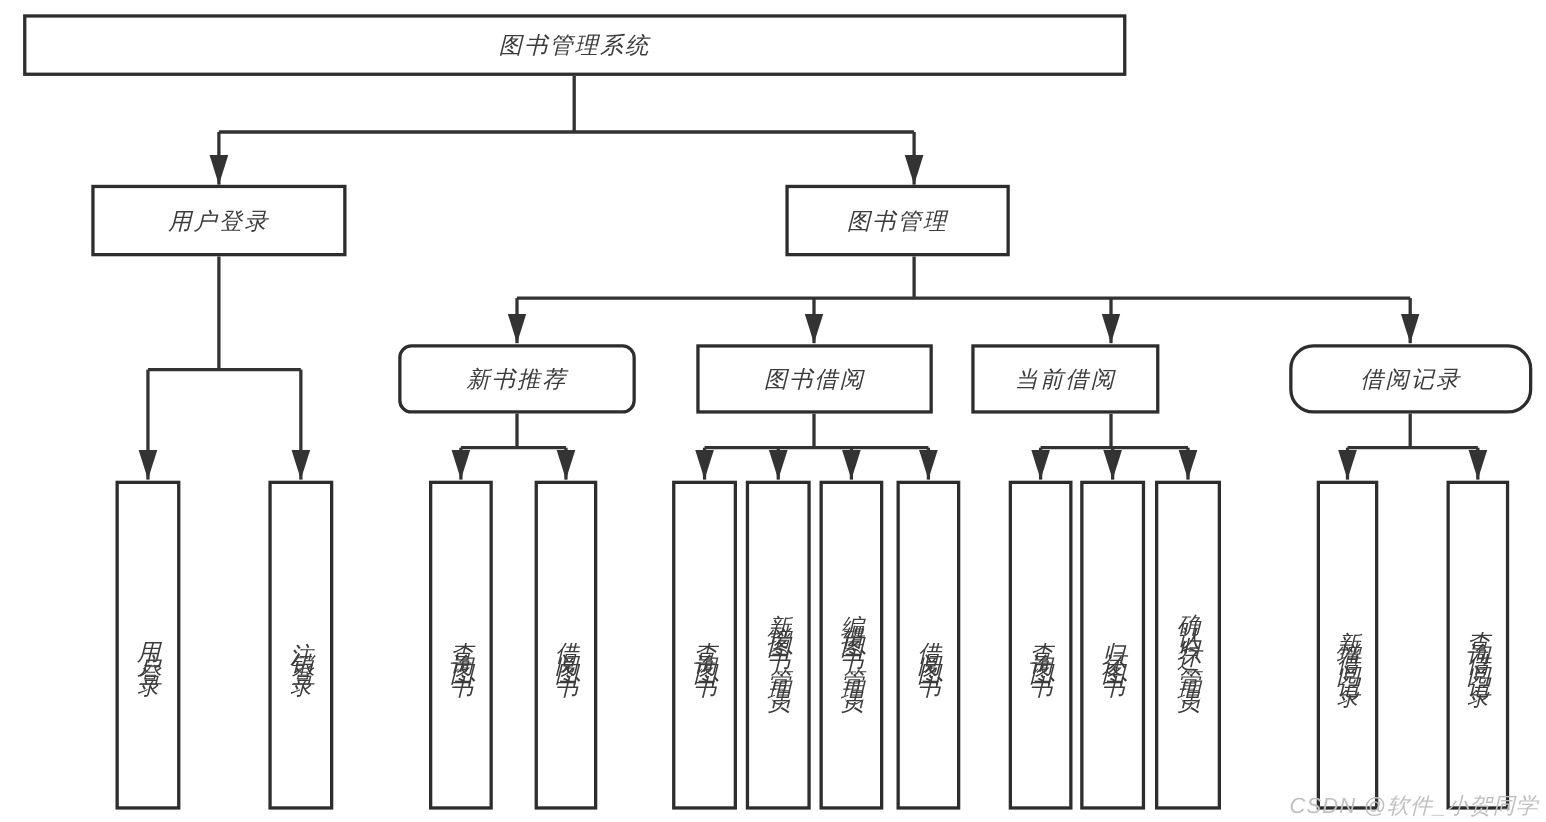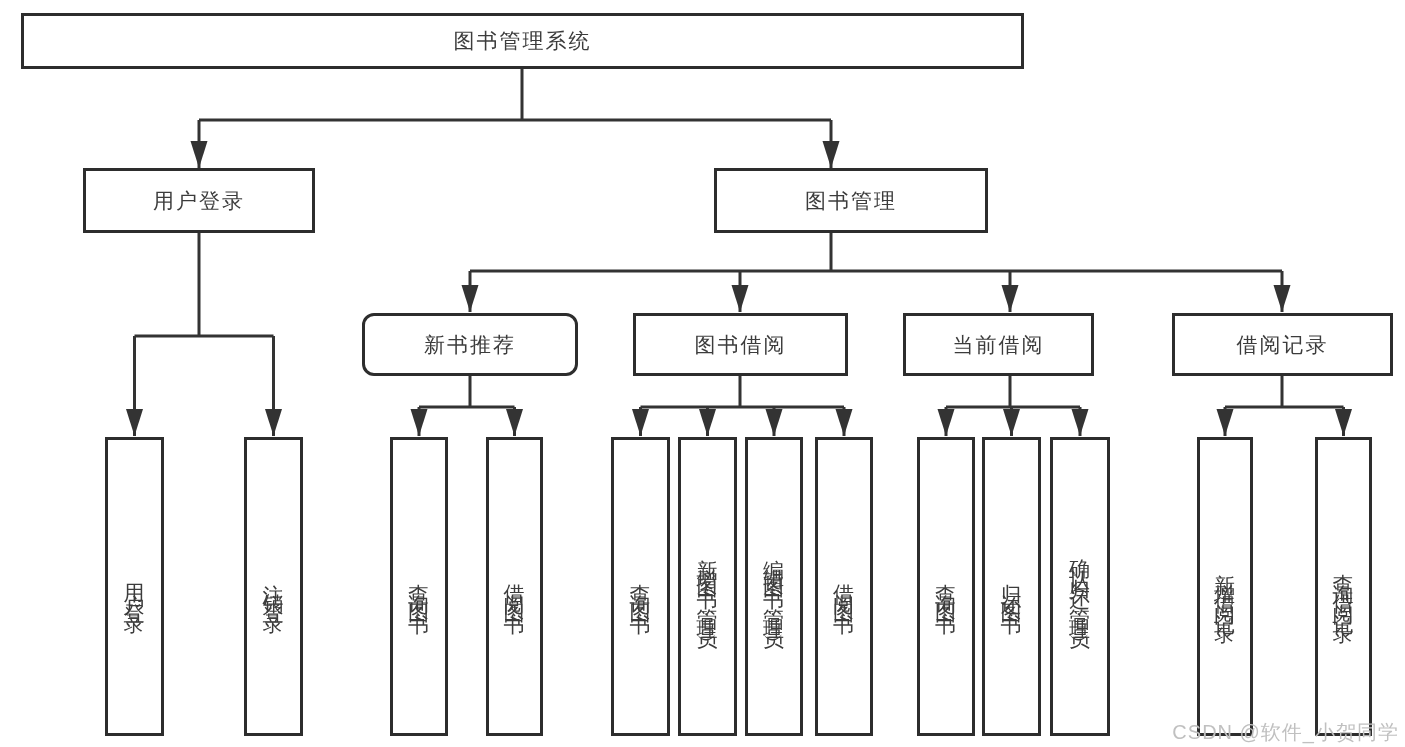--- a/index.html
+++ b/index.html
@@ -10,20 +10,21 @@
     --bg:#ffffff;
   }
   html,body{margin:0;padding:0;background:var(--bg);}
   #canvas{
     position:relative;
     width:1405px;
     height:747px;
     background:var(--bg);
     overflow:hidden;
     font-family:"Liberation Sans","DejaVu Sans",sans-serif;
+    font-style:italic;
   }
   #connector-layer{
     position:absolute;
     left:0;top:0;
     width:1405px;height:747px;
   }
   #connector-layer path, #connector-layer line{
     stroke:var(--line);
     stroke-width:3;
     fill:none;
@@ -121,34 +122,34 @@
     <line x1="1343.5" y1="407" x2="1343.5" y2="436" marker-end="url(#arrowhead)"></line>
   </svg>
 
   <div class="box" style="left:21px;top:13px;width:1003px;height:56px;">
     <span class="h-label">图书管理系统</span>
   </div>
 
   <div class="box" style="left:83px;top:168px;width:232px;height:65px;">
     <span class="h-label">用户登录</span>
   </div>
-  <div class="box" style="left:714px;top:168px;width:274px;height:65px;">
+  <div class="box" style="left:714px;top:168px;width:204px;height:65px;">
     <span class="h-label">图书管理</span>
   </div>
 
   <div class="box" style="left:362px;top:313px;width:216px;height:63px;border-radius:12px;">
     <span class="h-label">新书推荐</span>
   </div>
   <div class="box" style="left:633px;top:313px;width:215px;height:63px;">
     <span class="h-label">图书借阅</span>
   </div>
-  <div class="box" style="left:903px;top:313px;width:191px;height:63px;">
+  <div class="box" style="left:883px;top:313px;width:171px;height:63px;">
     <span class="h-label">当前借阅</span>
   </div>
-  <div class="box" style="left:1172px;top:313px;width:221px;height:63px;">
+  <div class="box" style="left:1172px;top:313px;width:221px;height:63px;border-radius:22px;">
     <span class="h-label">借阅记录</span>
   </div>
 
   <div class="box" style="left:105px;top:437px;width:59px;height:299px;">
     <span class="v-label">用户登录</span>
   </div>
   <div class="box" style="left:244px;top:437px;width:59px;height:299px;">
     <span class="v-label">注销登录</span>
   </div>
 

